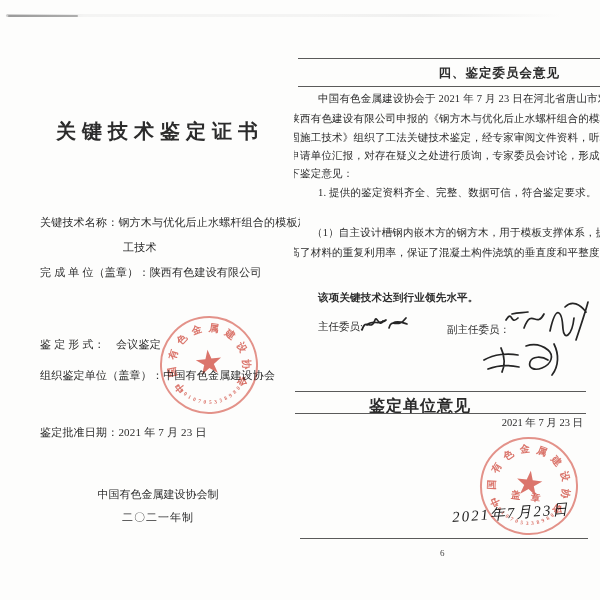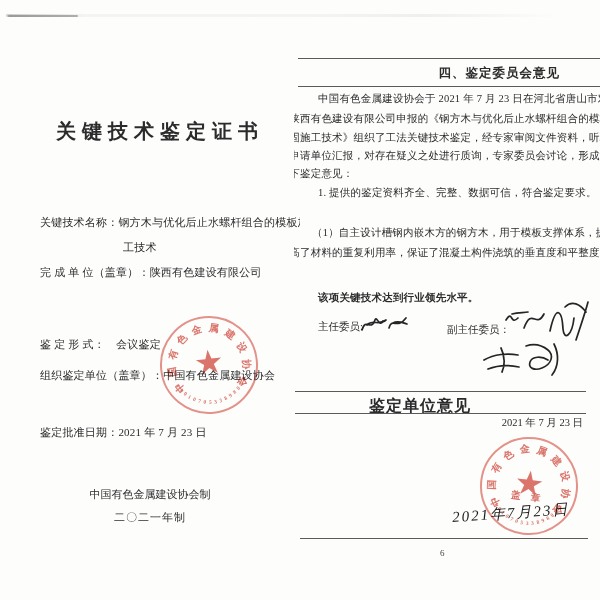--- a/index.html
+++ b/index.html
@@ -10,21 +10,21 @@
   .page{position:absolute;top:0;height:600px;overflow:hidden;}
   #page-left{left:0;width:300px;}
   #page-right{left:290px;width:310px;}
   .streak{position:absolute;top:14px;left:6px;width:556px;height:3px;border-radius:2px;
     background:linear-gradient(to right,rgba(110,110,110,.55),rgba(170,170,170,.18) 14%,rgba(185,185,185,.22) 55%,rgba(170,170,170,.28) 75%,rgba(200,200,200,0));opacity:.6;}
   .streak2{position:absolute;top:15px;left:8px;width:70px;height:2px;background:rgba(90,90,90,.45);border-radius:2px;}
 
   
   .doc-title{position:absolute;top:118px;left:56px;font-size:20px;font-weight:600;letter-spacing:6px;white-space:nowrap;}
   .ln{position:absolute;left:40px;font-size:11px;white-space:nowrap;letter-spacing:.2px;}
-  .footer-line{position:absolute;left:0;width:300px;text-align:center;font-size:11px;white-space:nowrap;}
+  .footer-line{position:absolute;left:8px;width:300px;text-align:center;font-size:11px;white-space:nowrap;}
 
   
   .rule{position:absolute;height:0;border-top:1px solid #5a5a5a;}
   .sec-title{position:absolute;font-size:12.5px;font-weight:bold;text-align:center;white-space:nowrap;letter-spacing:1px;}
   .rl{position:absolute;font-size:10.5px;letter-spacing:.2px;white-space:nowrap;}
   .rl .pre{display:inline-block;width:6px;overflow:hidden;direction:rtl;vertical-align:bottom;}
   .bold{font-weight:bold;text-align:center;}
   .sig-label{position:absolute;font-size:10.5px;white-space:nowrap;}
   .sig{position:absolute;}
   .sig path{fill:none;stroke:#252525;stroke-width:1.7;stroke-linecap:round;stroke-linejoin:round;}

